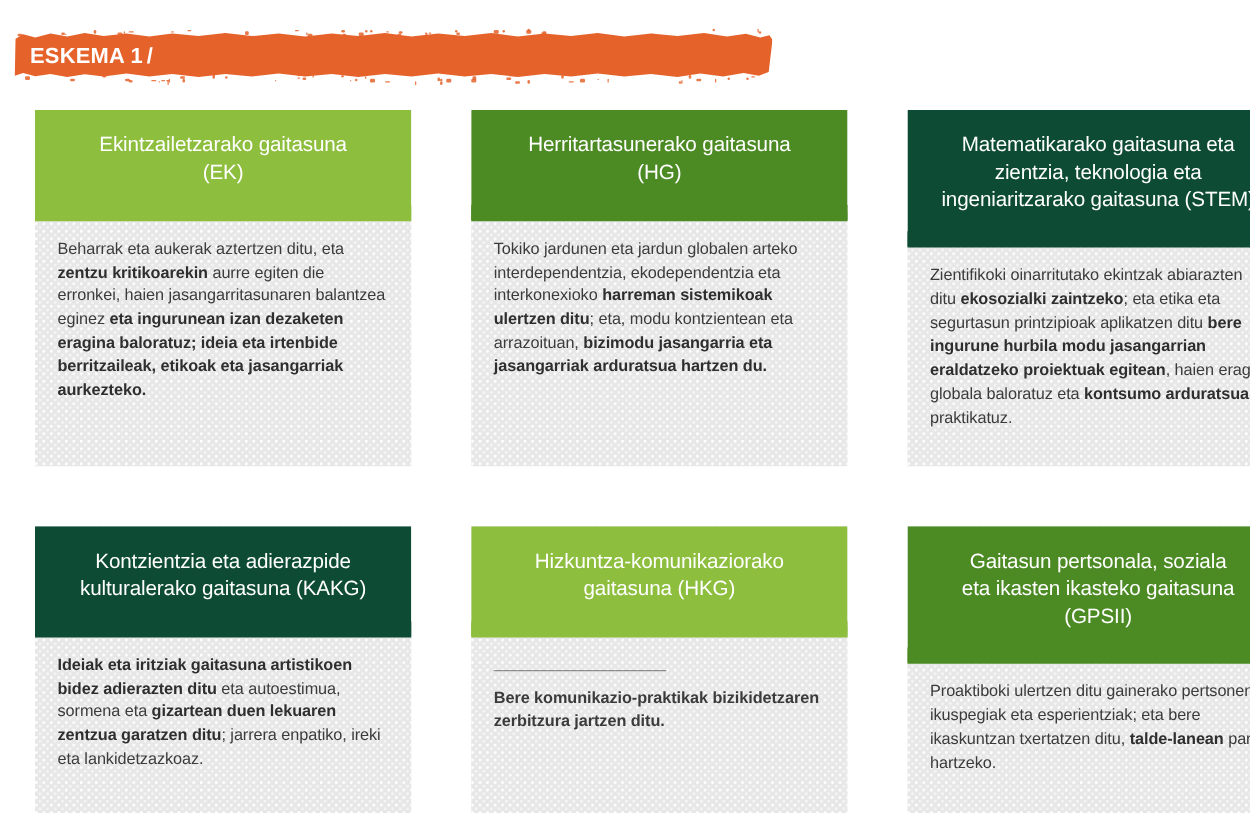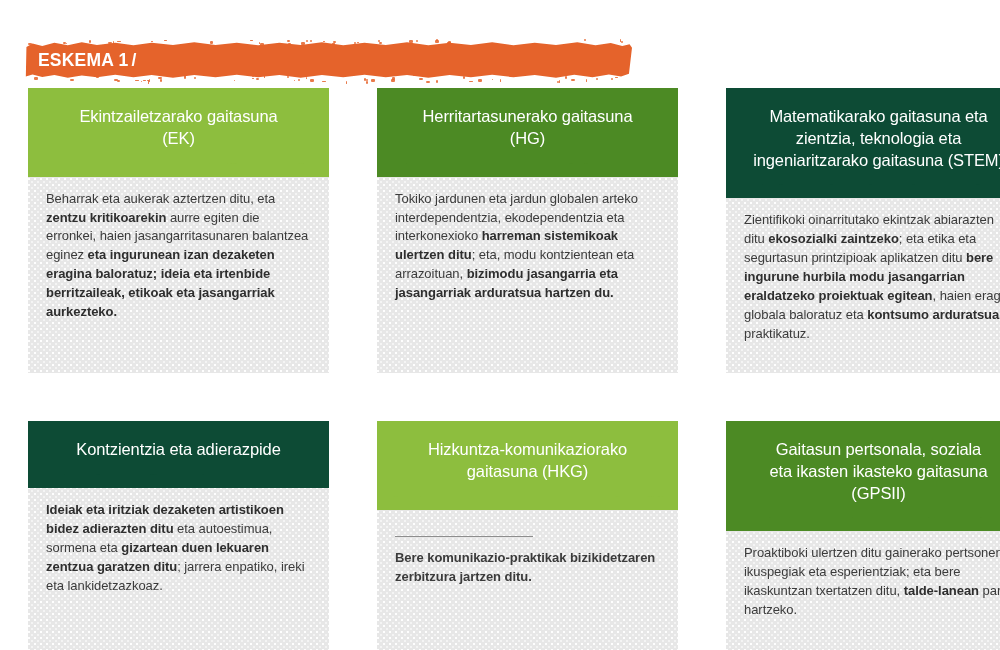--- a/index.html
+++ b/index.html
@@ -11,25 +11,24 @@
     width: 1000px;
     height: 650px;
     font-family: "Liberation Sans", sans-serif;
     -webkit-font-smoothing: antialiased;
     overflow: hidden;
   }
 
   
   .banner-wrap {
     position: absolute;
-    left: 24px;
+    left: 10px;
     top: 26px;
     width: 608px;
     height: 36px;
-    margin-top: 16px;
   }
   .banner-bg {
     position: absolute;
     inset: 0;
     background: #E5632B;
     
     clip-path: polygon(
       0.4% 14%, 1.4% 4%, 3.0% 11%, 5.0% 2%, 7.2% 9%, 9.5% 1%, 12% 8%,
       15% 2%, 18% 9%, 21% 2%, 24.5% 8%, 28% 1%, 31.5% 8%, 35% 2%,
       38.5% 9%, 42% 2%, 45.5% 8%, 49% 1%, 52.5% 9%, 56% 2%, 59.5% 8%,
@@ -280,27 +279,27 @@
         <svg class="torn" width="305" height="14" viewBox="0 0 305 14" preserveAspectRatio="none">
           <path d="M0,14 L0,6 L3.3,6.0 L8.6,8.3 L15.4,6.4 L22.7,7.1 L28.8,5.5 L36.7,1.8 L41.0,7.2 L44.1,8.0 L50.0,6.0 L53.5,1.1 L58.9,2.4 L68.8,5.7 L76.2,7.3 L84.6,7.4 L93.2,3.6 L97.2,4.5 L104.8,1.7 L108.7,2.3 L111.8,3.5 L116.8,3.9 L122.4,4.4 L129.1,6.8 L132.2,8.6 L140.9,4.8 L144.2,1.2 L148.5,2.7 L157.0,5.9 L166.2,5.2 L170.1,4.6 L177.7,2.5 L183.2,5.6 L187.5,1.2 L195.6,5.2 L204.5,5.1 L212.1,3.0 L217.6,8.8 L225.2,6.3 L234.5,4.8 L243.5,7.9 L247.3,3.8 L252.1,1.1 L259.1,5.1 L266.1,8.4 L269.4,2.7 L278.2,3.1 L283.6,6.7 L290.8,4.2 L300.6,4.6 L309.1,1.4 L305,14 Z" fill="#0D4B35"></path>
         </svg>
       </div>
       <div class="card-body">
         <div>Zientifikoki oinarritutako ekintzak abiarazten ditu <b>ekosozialki zaintzeko</b>; eta etika eta segurtasun printzipioak aplikatzen ditu <b>bere ingurune hurbila modu jasangarrian eraldatzeko proiektuak egitean</b>, haien eragin globala baloratuz eta <b>kontsumo arduratsua</b> praktikatuz.</div>
       </div>
     </div>
     <div class="card r2">
       <div class="card-head head-green-dark">
-        <div><span>Kontzientzia eta adierazpide</span><br></div>
+        <div><span>Kontzientzia eta adierazpide</span><br><span>kulturalerako gaitasuna (KAKG)</span></div>
         <svg class="torn" width="301" height="14" viewBox="0 0 301 14" preserveAspectRatio="none">
           <path d="M0,14 L0,6 L3.1,2.0 L9.3,8.9 L17.7,7.7 L25.7,6.2 L32.7,5.6 L36.8,1.7 L40.0,6.7 L48.6,5.0 L56.8,1.9 L62.4,6.3 L68.6,1.6 L77.8,2.9 L81.0,7.6 L90.2,6.1 L99.5,7.4 L104.8,5.2 L110.7,5.2 L114.6,2.1 L122.0,1.9 L127.7,1.6 L137.0,5.5 L141.8,8.3 L145.6,5.9 L152.6,4.5 L159.3,3.1 L169.0,4.8 L175.0,1.6 L183.7,4.9 L188.2,8.9 L197.2,7.5 L203.0,8.4 L207.8,5.0 L211.8,8.9 L219.5,8.3 L225.3,3.6 L232.8,8.4 L242.2,7.2 L252.0,7.6 L259.9,8.7 L266.3,7.8 L271.5,3.4 L279.0,4.6 L287.0,4.8 L295.3,1.9 L303.8,6.5 L301,14 Z" fill="#0D4B35"></path>
         </svg>
       </div>
       <div class="card-body">
-        <div><b>Ideiak eta iritziak dezaketen artistikoen bidez adierazten ditu</b> eta autoestimua, sormena eta <b>gizartean duen lekuaren zentzua garatzen ditu</b>; jarrera enpatiko, ireki eta lankidetzazkoaz.</div>
+        <div><b>Ideiak eta iritziak gaitasuna artistikoen bidez adierazten ditu</b> eta autoestimua, sormena eta <b>gizartean duen lekuaren zentzua garatzen ditu</b>; jarrera enpatiko, ireki eta lankidetzazkoaz.</div>
       </div>
     </div>
     <div class="card r2">
       <div class="card-head head-green-light">
         <div><span>Hizkuntza-komunikaziorako</span><br><span>gaitasuna (HKG)</span></div>
         <svg class="torn" width="301" height="14" viewBox="0 0 301 14" preserveAspectRatio="none">
           <path d="M0,14 L0,6 L10.0,6.0 L17.1,1.5 L20.1,1.0 L28.6,5.3 L36.5,5.7 L43.8,1.7 L53.1,6.2 L60.1,1.9 L63.7,5.8 L71.4,3.5 L78.4,8.7 L86.8,8.2 L92.8,7.9 L102.7,4.8 L105.8,3.3 L112.3,6.0 L116.6,8.7 L120.5,1.9 L125.2,8.4 L131.6,7.3 L137.7,6.6 L147.6,1.9 L152.0,3.1 L157.3,4.2 L160.5,5.0 L168.5,6.8 L172.0,5.3 L180.2,4.6 L185.4,5.2 L188.7,4.5 L194.8,3.2 L200.2,8.8 L207.1,4.5 L213.5,3.4 L217.4,4.3 L227.1,8.0 L231.2,8.1 L234.5,2.4 L241.4,1.6 L250.3,3.8 L256.0,5.8 L263.9,4.1 L272.8,1.2 L279.3,1.1 L287.4,2.0 L293.9,3.0 L301.8,7.0 L301,14 Z" fill="#8DBE3E"></path>
         </svg>
       </div>
       <div class="card-body">

